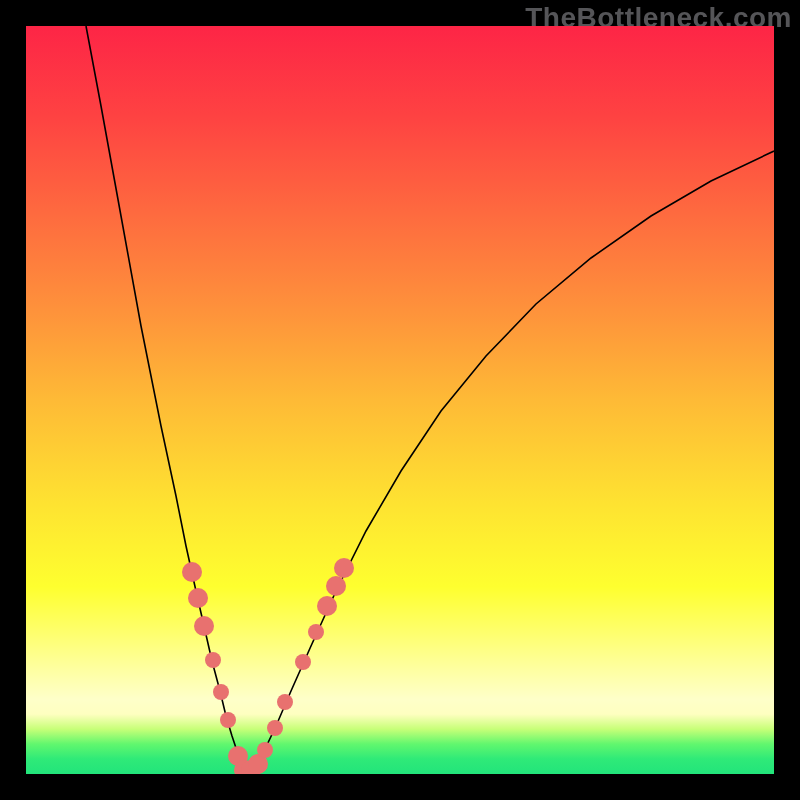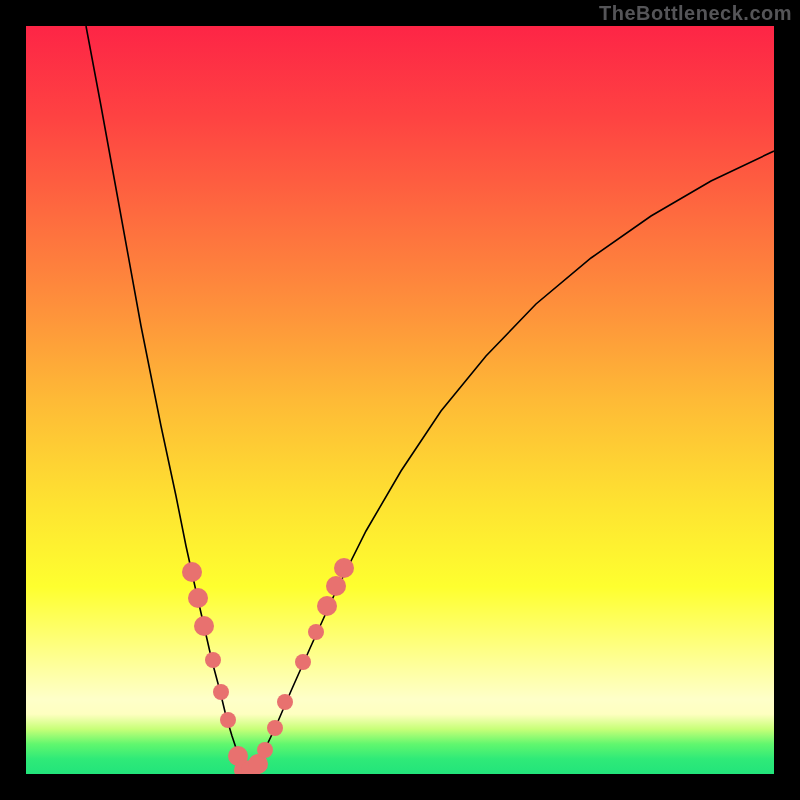--- a/index.html
+++ b/index.html
@@ -38,21 +38,21 @@
       #c7ff78 94%,
       #61f76e 96%,
       #2fea78 98%,
       #22e47b 100%
     );
   }
   .attribution {
     position: absolute;
     top: 2px;
     right: 8px;
-    font-size: 20px;
+    font-size: 28px;
     font-weight: 600;
     color: #555558;
     letter-spacing: 0.5px;
   }
   svg.curve {
     position: absolute;
     inset: 0;
   }
   .marker {
     fill: #e8716f;

